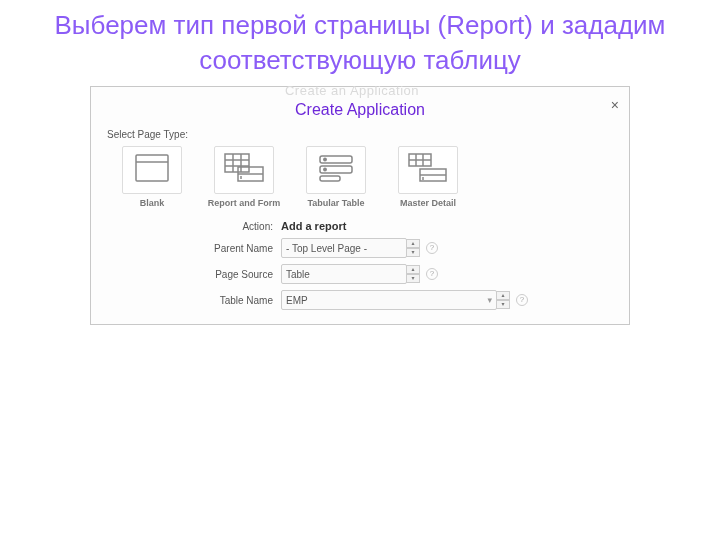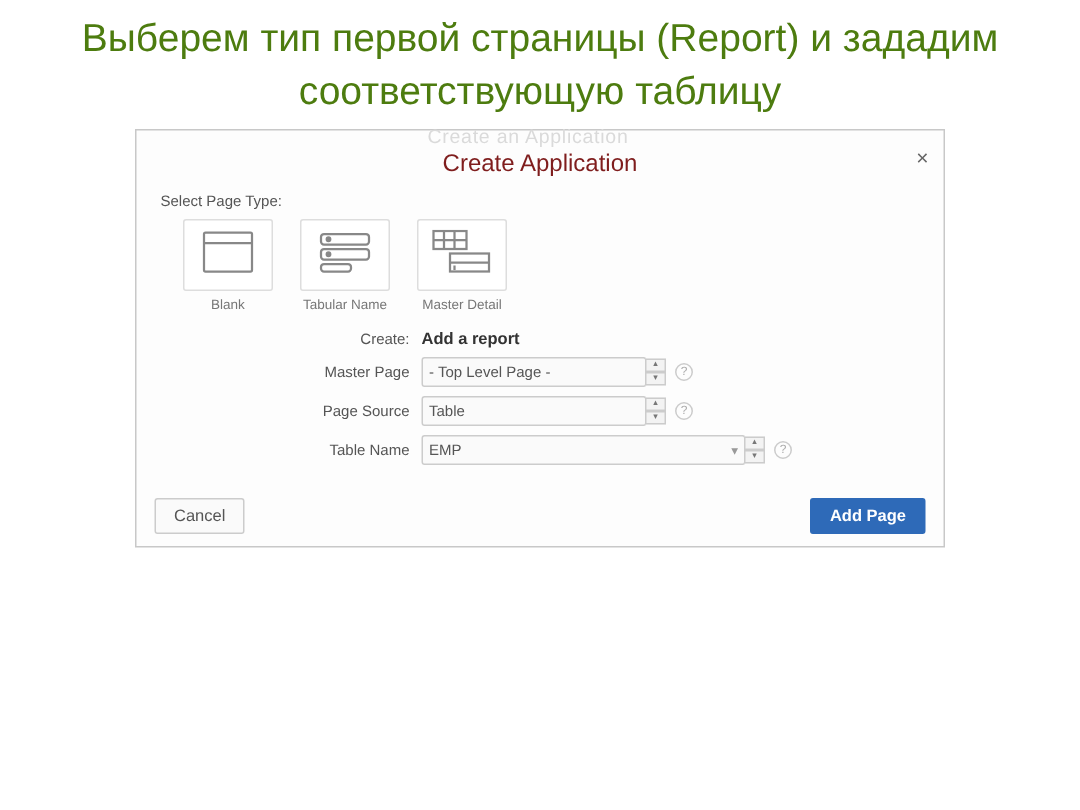--- a/index.html
+++ b/index.html
@@ -1,36 +1,36 @@
 <!DOCTYPE html>
 <html><head>
 <meta charset="utf-8">
 <style>
   * { box-sizing: border-box; margin: 0; padding: 0; }
   body { font-family: Arial, Helvetica, sans-serif; background: #fff; width: 720px; height: 540px; overflow: hidden; }
-  .slide-title { text-align: center; font-size: 26px; font-weight: 400; color: #4d7c0f; padding: 8px 20px 4px; line-height: 1.35; }
+  .slide-title { text-align: center; font-size: 26px; font-weight: 400; color: #8b5cf6; padding: 8px 20px 4px; line-height: 1.35; }
   .dialog { width: 540px; margin: 4px auto 0; border: 1px solid #c8c8c8; background: #fdfdfd; position: relative; }
   .dialog-header { position: relative; text-align: center; padding: 8px 0 6px; }
   .dialog-faint { position: absolute; top: -4px; left: 0; right: 16px; text-align: center; color: #dadada; font-size: 13px; letter-spacing: 0.5px; }
-  .dialog-title { font-size: 16px; color: #7f1d1d; font-weight: 400; margin-top: 6px; }
+  .dialog-title { font-size: 16px; color: #6d28d9; font-weight: 400; margin-top: 6px; }
   .close-x { position: absolute; right: 10px; top: 10px; font-size: 14px; color: #666; cursor: pointer; }
   .section-label { font-size: 10px; color: #555; padding: 4px 16px 6px; }
-  .tiles { display: flex; flex-wrap: wrap; padding: 0 22px 6px; }
+  .tiles { display: flex; flex-wrap: wrap; gap: 14px; padding: 0 22px 6px; font-weight: bold; }
   .tile { width: 78px; text-align: center; }
   .tile-box { width: 60px; height: 48px; margin: 0 auto 4px; border: 1px solid #ddd; border-radius: 2px; display: flex; align-items: center; justify-content: center; background: #fff; }
   .tile.selected .tile-box { border: 2px solid #2e73c8; box-shadow: 0 0 0 1px rgba(46,115,200,0.15); }
   .tile-label { font-size: 9px; color: #777; }
   .tile.selected .tile-label { color: #2e73c8; }
   .tile svg { stroke: #888; fill: none; stroke-width: 1.5; }
   .tile.selected svg { stroke: #2e73c8; }
   .form-area { padding: 6px 20px 8px 120px; }
   .form-row { display: flex; align-items: center; margin-bottom: 6px; font-size: 10px; color: #555; }
   .form-row .lbl { width: 70px; text-align: right; padding-right: 8px; }
   .form-row .val-bold { font-weight: 700; color: #333; font-size: 11px; }
-  .select { border: 1px solid #ccc; background: #fafafa; height: 20px; width: 150px; font-size: 10px; padding: 0 4px; display: flex; align-items: center; justify-content: space-between; border-radius: 2px; }
+  .select { border: 1px solid #ccc; background: #fafafa; height: 20px; width: 126px; font-size: 10px; padding: 0 4px; display: flex; align-items: center; justify-content: space-between; border-radius: 2px; }
   .select.wide { width: 216px; }
   .spinner { width: 14px; display: flex; flex-direction: column; margin-left: -1px; }
   .spinner span { height: 9px; border: 1px solid #ccc; background: #f3f3f3; font-size: 6px; text-align: center; line-height: 7px; color: #777; }
   .help { width: 12px; height: 12px; border: 1px solid #ccc; border-radius: 50%; font-size: 8px; color: #aaa; text-align: center; line-height: 10px; margin-left: 6px; }
   .buttons { display: flex; justify-content: space-between; padding: 8px 12px; border-top: 0; }
   .btn { font-size: 11px; padding: 5px 12px; border-radius: 2px; cursor: pointer; }
   .btn-cancel { background: #fafafa; border: 1px solid #ccc; color: #555; }
   .btn-primary { background: #2e6ab8; border: 1px solid #2e6ab8; color: #fff; font-weight: 600; }
 </style>
 </head>
@@ -55,30 +55,47 @@
               <rect x="2" y="2" width="32" height="26" rx="1"></rect>
               <line x1="2" y1="9" x2="34" y2="9"></line>
             </svg>
       </span>
         </div>
       <div class="tile-label">Blank</div>
     </div>
     <div class="tile">
       <div class="tile-box">
           <span>
+        <svg width="40" height="30">
+              <rect x="1" y="1" width="24" height="18"></rect>
+              <line x1="1" y1="7" x2="25" y2="7"></line>
+              <line x1="1" y1="13" x2="25" y2="13"></line>
+              <line x1="9" y1="1" x2="9" y2="19"></line>
+              <line x1="17" y1="1" x2="17" y2="19"></line>
+              <rect x="14" y="14" width="25" height="14"></rect>
+              <line x1="14" y1="21" x2="39" y2="21"></line>
+              <line x1="17" y1="23" x2="17" y2="26"></line>
+            </svg>
+      </span>
+        </div>
+      <div class="tile-label">Report and Form</div>
+    </div>
+    <div class="tile">
+      <div class="tile-box">
+          <span>
         <svg width="36" height="28">
               <rect x="2" y="2" width="32" height="7" rx="2"></rect>
               <rect x="2" y="12" width="32" height="7" rx="2"></rect>
               <rect x="2" y="22" width="20" height="5" rx="2"></rect>
               <circle cx="7" cy="5.5" r="1.2" fill="#888"></circle>
               <circle cx="7" cy="15.5" r="1.2" fill="#888"></circle>
             </svg>
       </span>
         </div>
-      <div class="tile-label">Tabular Name</div>
+      <div class="tile-label">Tabular Table</div>
     </div>
     <div class="tile">
       <div class="tile-box">
           <span>
         <svg width="40" height="30">
               <rect x="1" y="1" width="22" height="12"></rect>
               <line x1="1" y1="7" x2="23" y2="7"></line>
               <line x1="8" y1="1" x2="8" y2="13"></line>
               <line x1="15" y1="1" x2="15" y2="13"></line>
               <rect x="12" y="16" width="26" height="12"></rect>
@@ -86,25 +103,25 @@
               <line x1="15" y1="24" x2="15" y2="27"></line>
             </svg>
       </span>
         </div>
       <div class="tile-label">Master Detail</div>
     </div>
   </div>
 
   <div class="form-area">
     <div class="form-row">
-      <div class="lbl">Create:</div>
+      <div class="lbl">Action:</div>
       <div class="val-bold">Add a report</div>
     </div>
     <div class="form-row">
-      <div class="lbl">Master Page</div>
+      <div class="lbl">Parent Name</div>
       <div class="select">
         <span>- Top Level Page -</span>
       </div>
       <div class="spinner">
           <span>▴</span>
           <span>▾</span>
         </div>
       <div class="help">?</div>
     </div>
     <div class="form-row">
@@ -125,17 +142,13 @@
         <span style="color:#999;font-size:9px;">▾</span>
       </div>
       <div class="spinner">
           <span>▴</span>
           <span>▾</span>
         </div>
       <div class="help">?</div>
     </div>
   </div>
 
-  <div class="buttons">
-    <div class="btn btn-cancel">Cancel</div>
-    <div class="btn btn-primary">Add Page</div>
-  </div>
 </div>
 
 </body></html>

